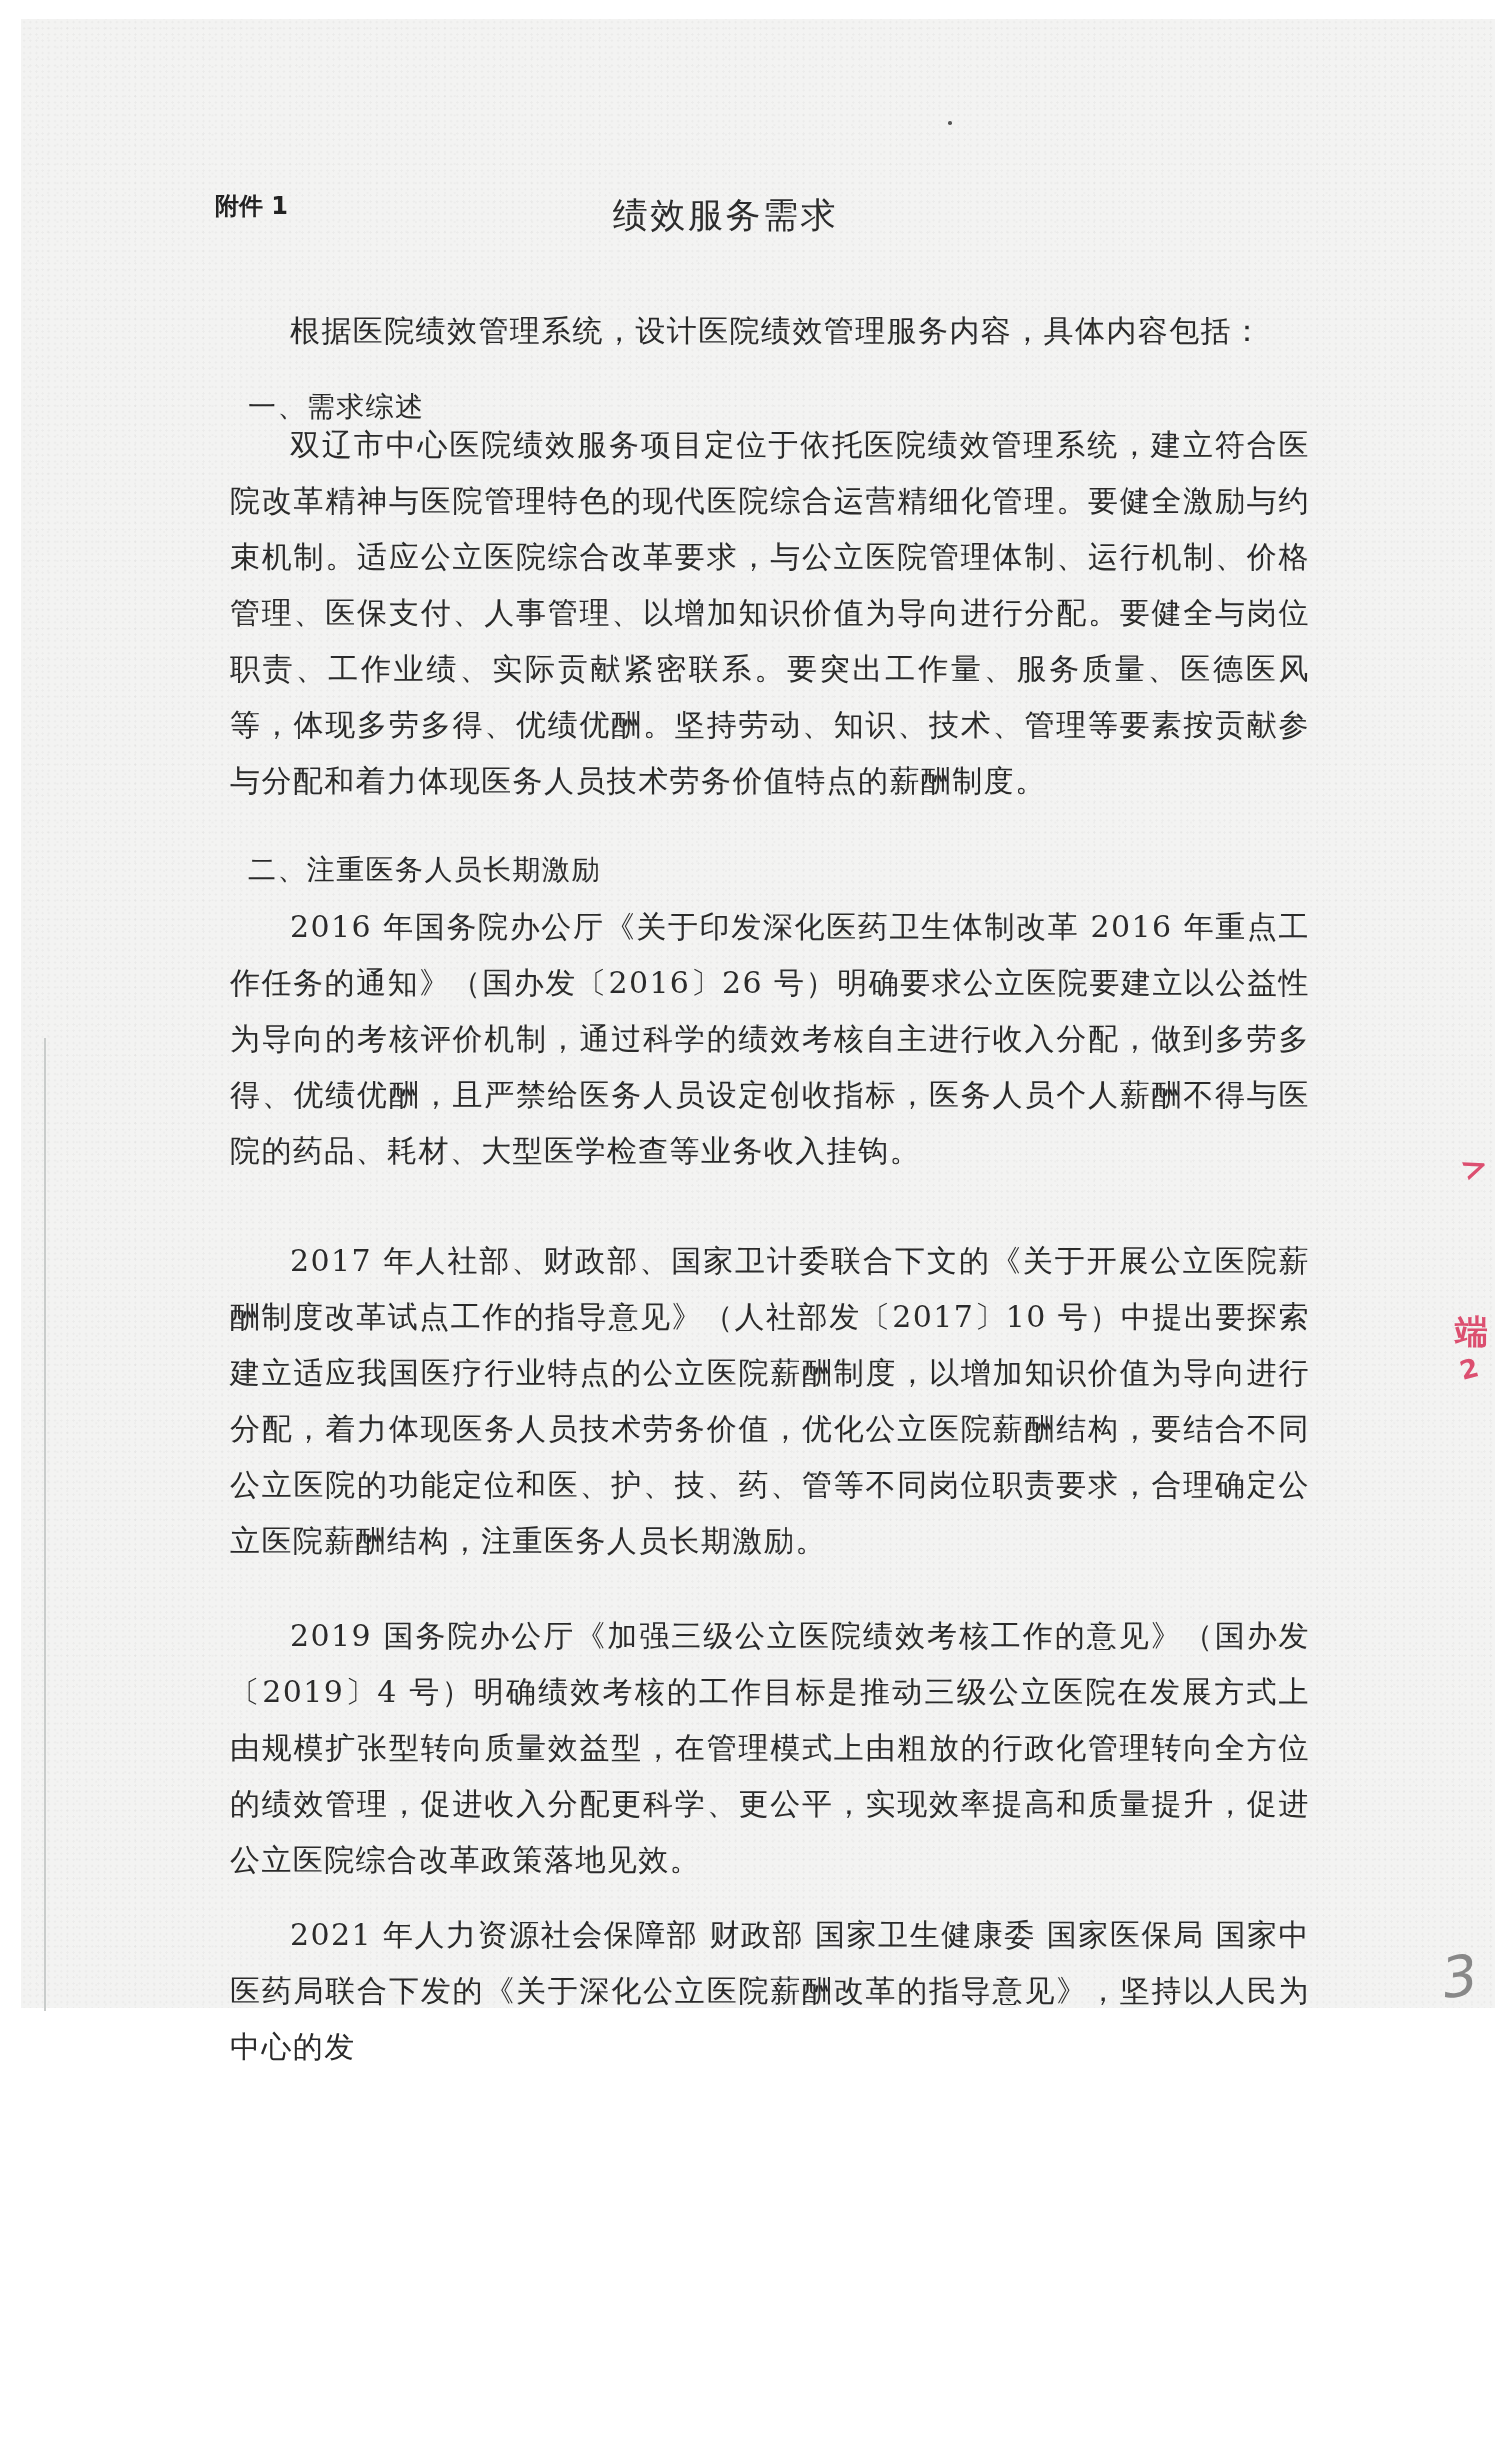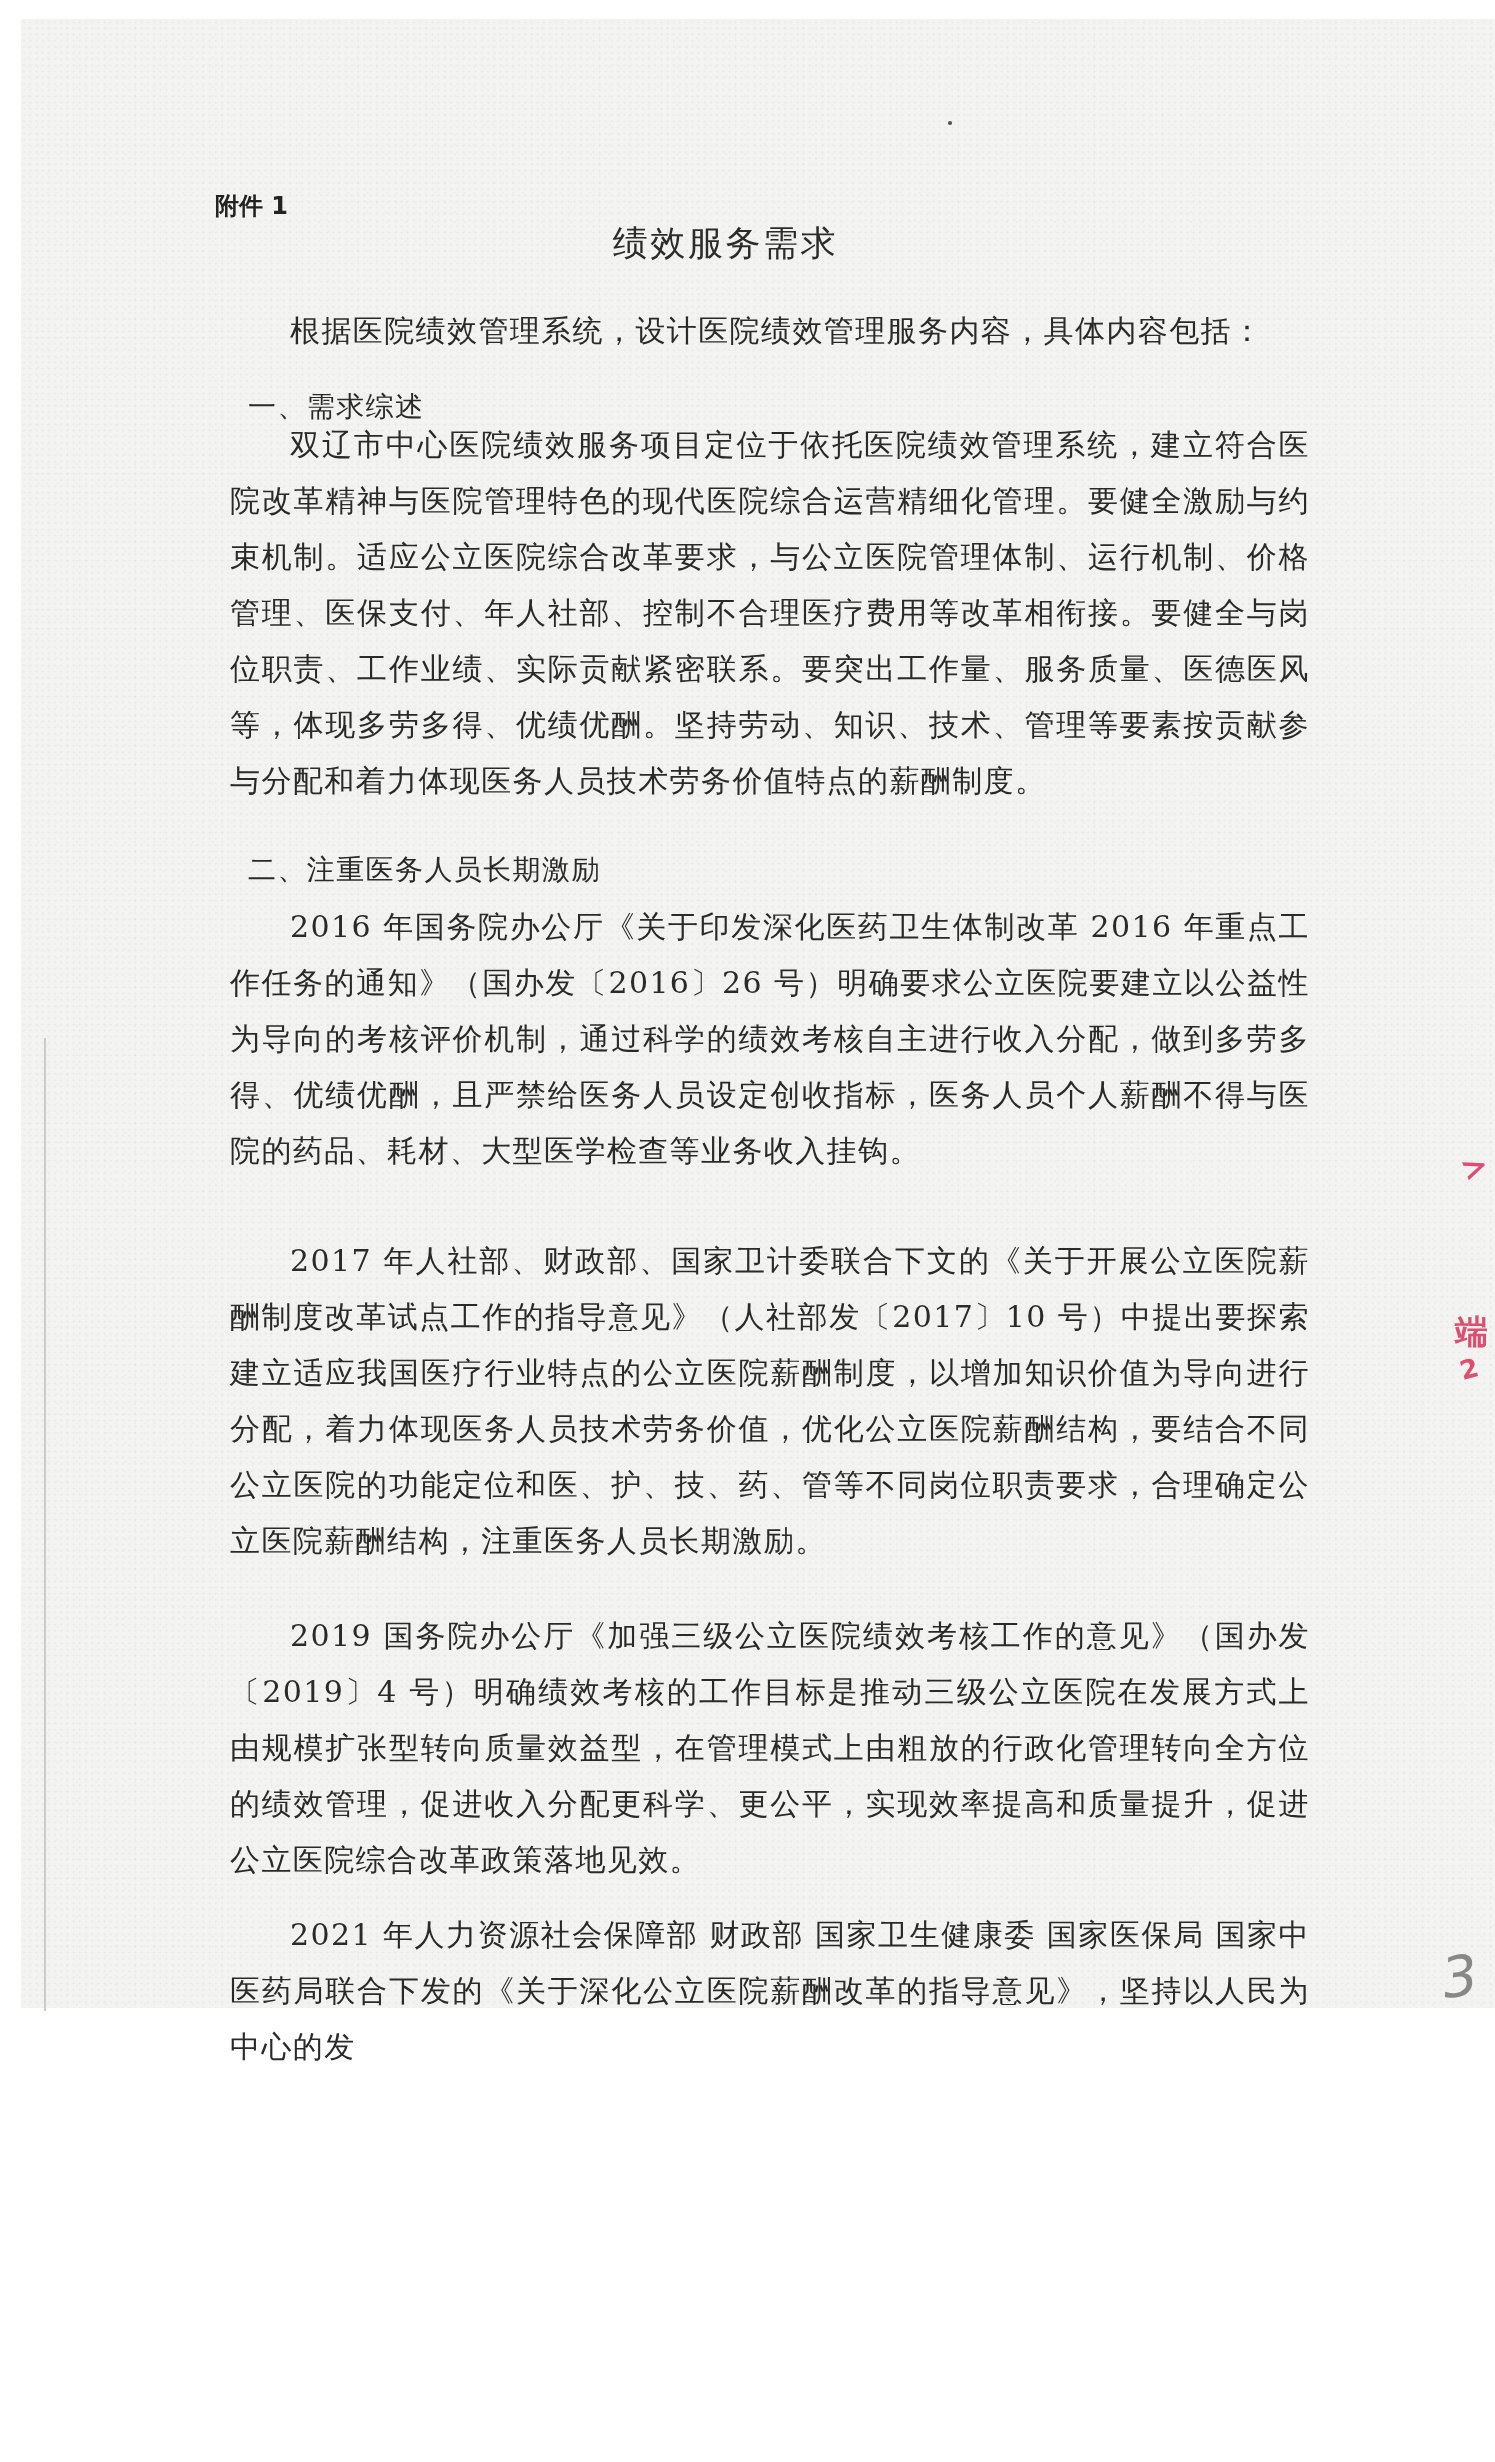--- a/index.html
+++ b/index.html
@@ -23,21 +23,21 @@
       color: #2a2a2a;
     }
     .attach {
       position: absolute; left: 215px; top: 162px;
       font-family: "DejaVu Sans", "Liberation Sans", sans-serif;
       font-weight: bold; font-size: 24px; color: #222; margin-top: 28px;
     }
     .title {
       position: absolute; left: 0; width: 1451px; top: 192px; text-align: center;
       font-family: "DejaVu Sans", "Liberation Sans", sans-serif;
-      font-size: 35px; letter-spacing: 2.6px; color: #2c2c2c; margin-top: 28px;
+      font-size: 35px; letter-spacing: 2.6px; color: #2c2c2c;
     }
     .p {
       position: absolute; left: 230px; width: 1080px;
       font-size: 30px; line-height: 56px; letter-spacing: 1.4px;
       text-align: justify; text-indent: 2em;
     }
     .h {
       position: absolute; left: 248px;
       font-size: 28px; letter-spacing: 1.4px;
     }
@@ -58,21 +58,21 @@
 <div class="scan"></div>
 <div class="scan-edge"></div>
 
 <div class="doc">
   <div class="attach">附件 1</div>
   <div class="title">绩效服务需求</div>
 
   <div class="p" style="top:303px; text-indent:2em;">根据医院绩效管理系统，设计医院绩效管理服务内容，具体内容包括：</div>
 
   <div class="h" style="top:388px;">一、需求综述</div>
-  <div class="p" style="top:417px;">双辽市中心医院绩效服务项目定位于依托医院绩效管理系统，建立符合医院改革精神与医院管理特色的现代医院综合运营精细化管理。要健全激励与约束机制。适应公立医院综合改革要求，与公立医院管理体制、运行机制、价格管理、医保支付、年人社部、控制不合理医疗费用等改革相衔接。要健全与岗位职责、工作业绩、实际贡献紧密联系。要突出工作量、服务质量、医德医风等，体现多劳多得、优绩优酬。坚持劳动、知识、技术、管理等要素按贡献参与分配和着力体现医务人员技术劳务价值特点的薪酬制度。</div>
+  <div class="p" style="top:417px;">双辽市中心医院绩效服务项目定位于依托医院绩效管理系统，建立符合医院改革精神与医院管理特色的现代医院综合运营精细化管理。要健全激励与约束机制。适应公立医院综合改革要求，与公立医院管理体制、运行机制、价格管理、医保支付、人事管理、以增加知识价值为导向进行分配。要健全与岗位职责、工作业绩、实际贡献紧密联系。要突出工作量、服务质量、医德医风等，体现多劳多得、优绩优酬。坚持劳动、知识、技术、管理等要素按贡献参与分配和着力体现医务人员技术劳务价值特点的薪酬制度。</div>
 
   <div class="h" style="top:851px;">二、注重医务人员长期激励</div>
   <div class="p" style="top:899px;">2016 年国务院办公厅《关于印发深化医药卫生体制改革 2016 年重点工作任务的通知》（国办发〔2016〕26 号）明确要求公立医院要建立以公益性为导向的考核评价机制，通过科学的绩效考核自主进行收入分配，做到多劳多得、优绩优酬，且严禁给医务人员设定创收指标，医务人员个人薪酬不得与医院的药品、耗材、大型医学检查等业务收入挂钩。</div>
   <div class="p" style="top:1233px;">2017 年人社部、财政部、国家卫计委联合下文的《关于开展公立医院薪酬制度改革试点工作的指导意见》（人社部发〔2017〕10 号）中提出要探索建立适应我国医疗行业特点的公立医院薪酬制度，以增加知识价值为导向进行分配，着力体现医务人员技术劳务价值，优化公立医院薪酬结构，要结合不同公立医院的功能定位和医、护、技、药、管等不同岗位职责要求，合理确定公立医院薪酬结构，注重医务人员长期激励。</div>
   <div class="p" style="top:1608px;">2019 国务院办公厅《加强三级公立医院绩效考核工作的意见》（国办发〔2019〕4 号）明确绩效考核的工作目标是推动三级公立医院在发展方式上由规模扩张型转向质量效益型，在管理模式上由粗放的行政化管理转向全方位的绩效管理，促进收入分配更科学、更公平，实现效率提高和质量提升，促进公立医院综合改革政策落地见效。</div>
   <div class="p" style="top:1907px;">2021 年人力资源社会保障部 财政部 国家卫生健康委 国家医保局 国家中医药局联合下发的《关于深化公立医院薪酬改革的指导意见》，坚持以人民为中心的发</div>
 </div>
 
 <div class="stamp" style="left:1455px; top:1139px; font-size:39px; transform:rotate(-20deg);">＞</div>
 <div class="stamp" style="left:1455px; top:1310px; font-size:33px;">端</div>

